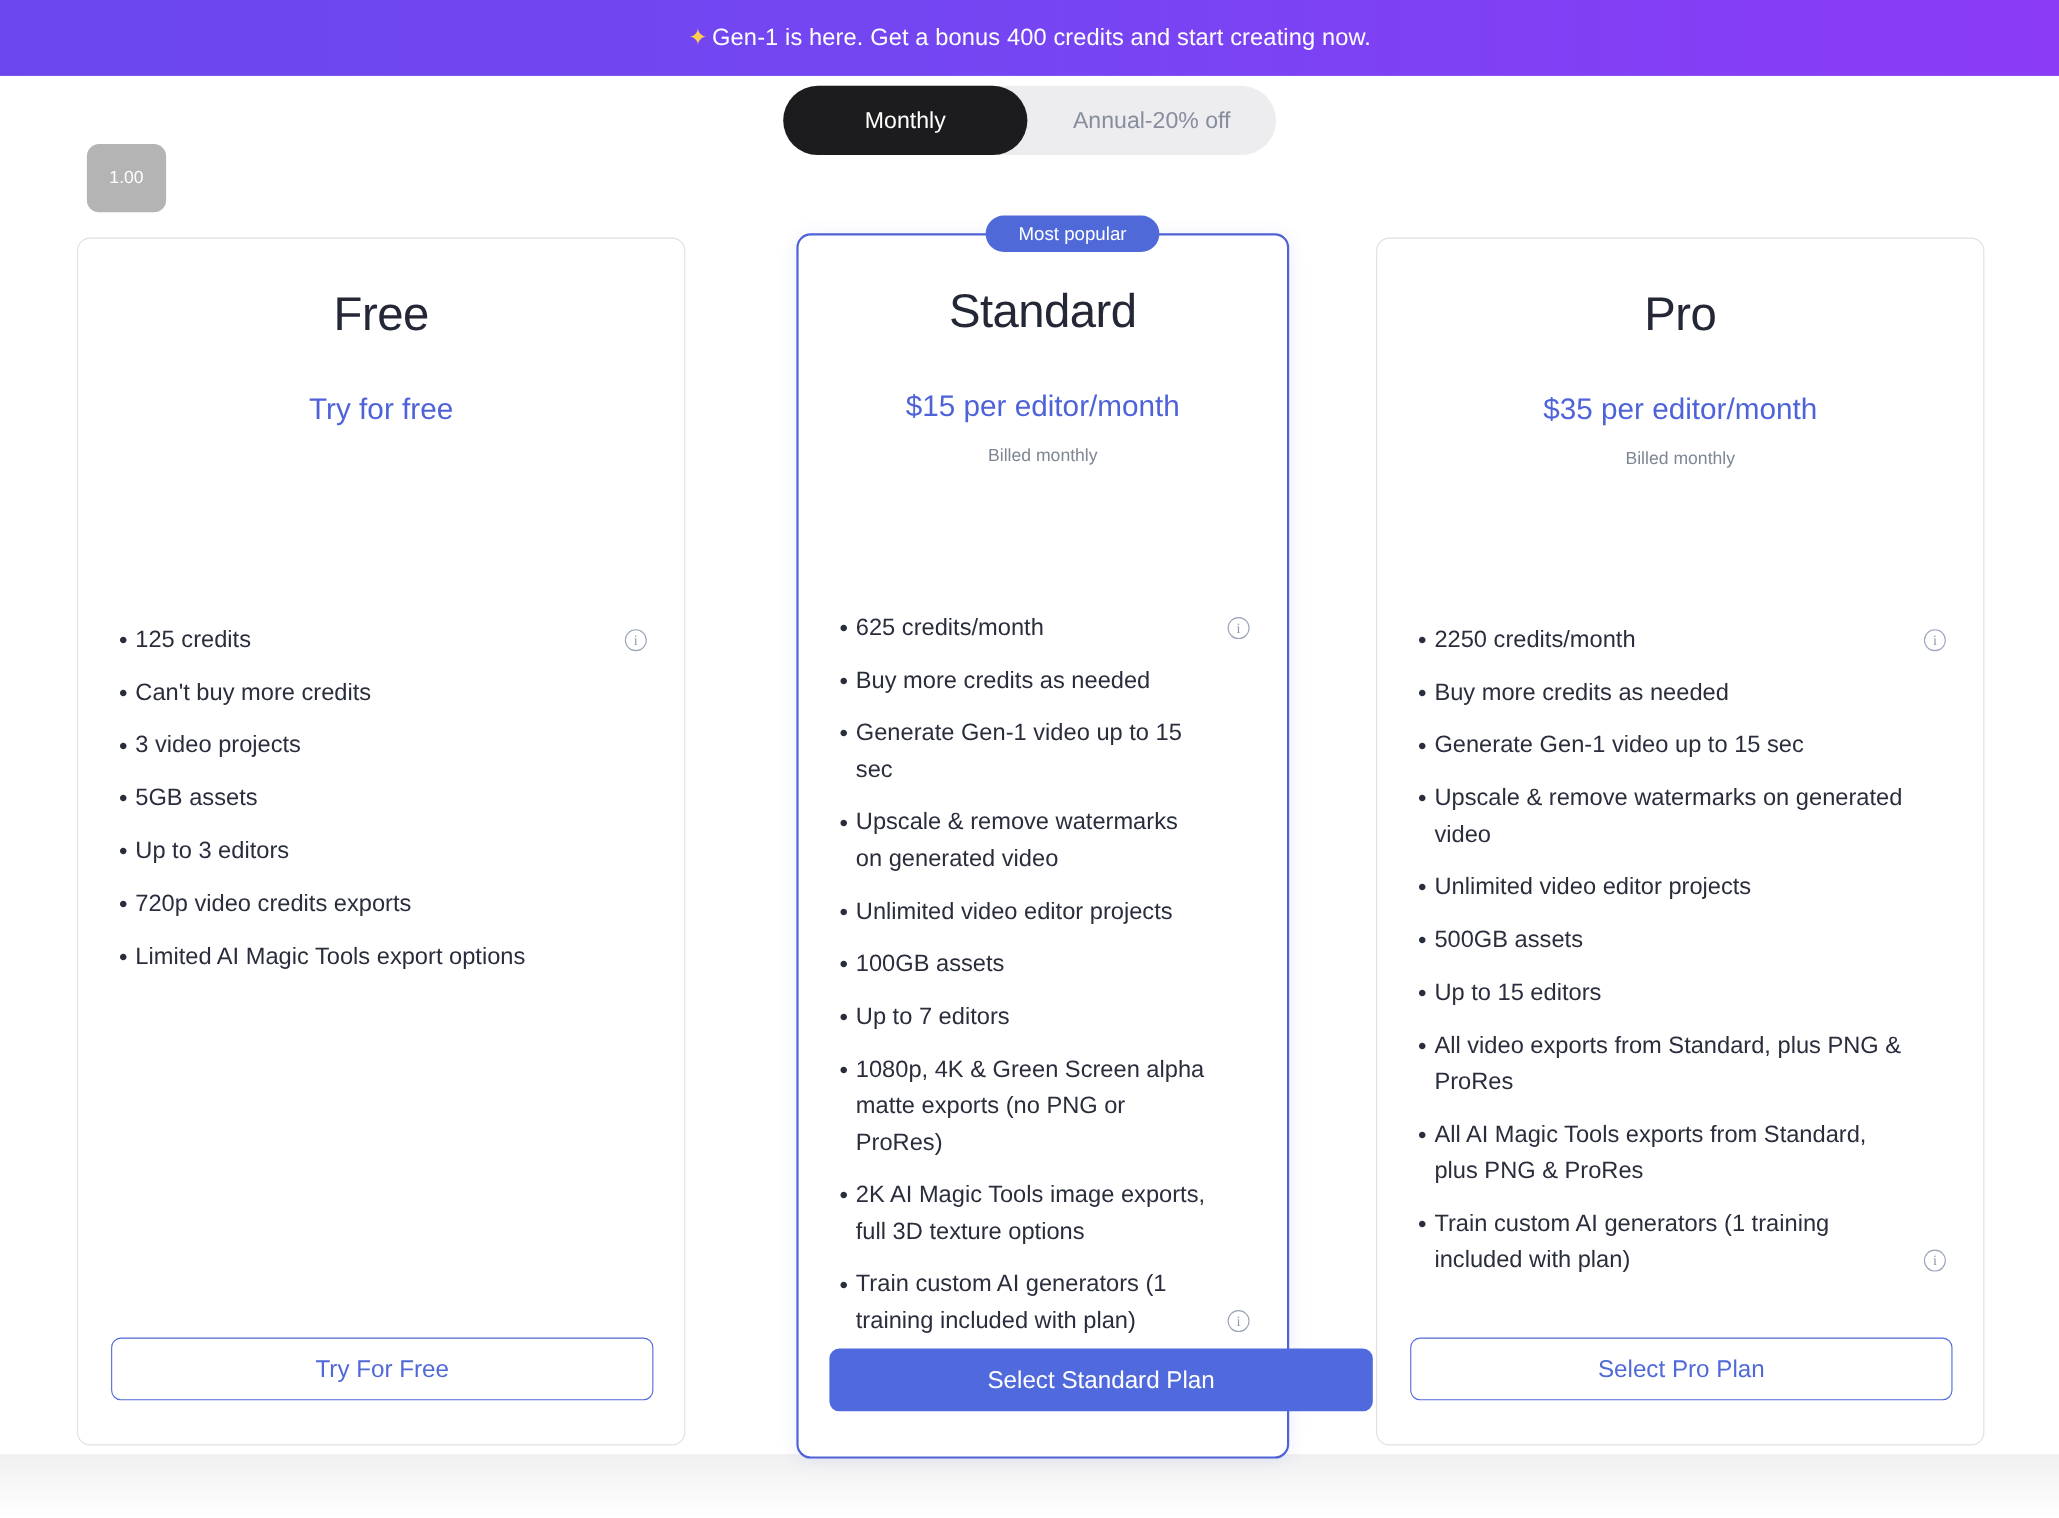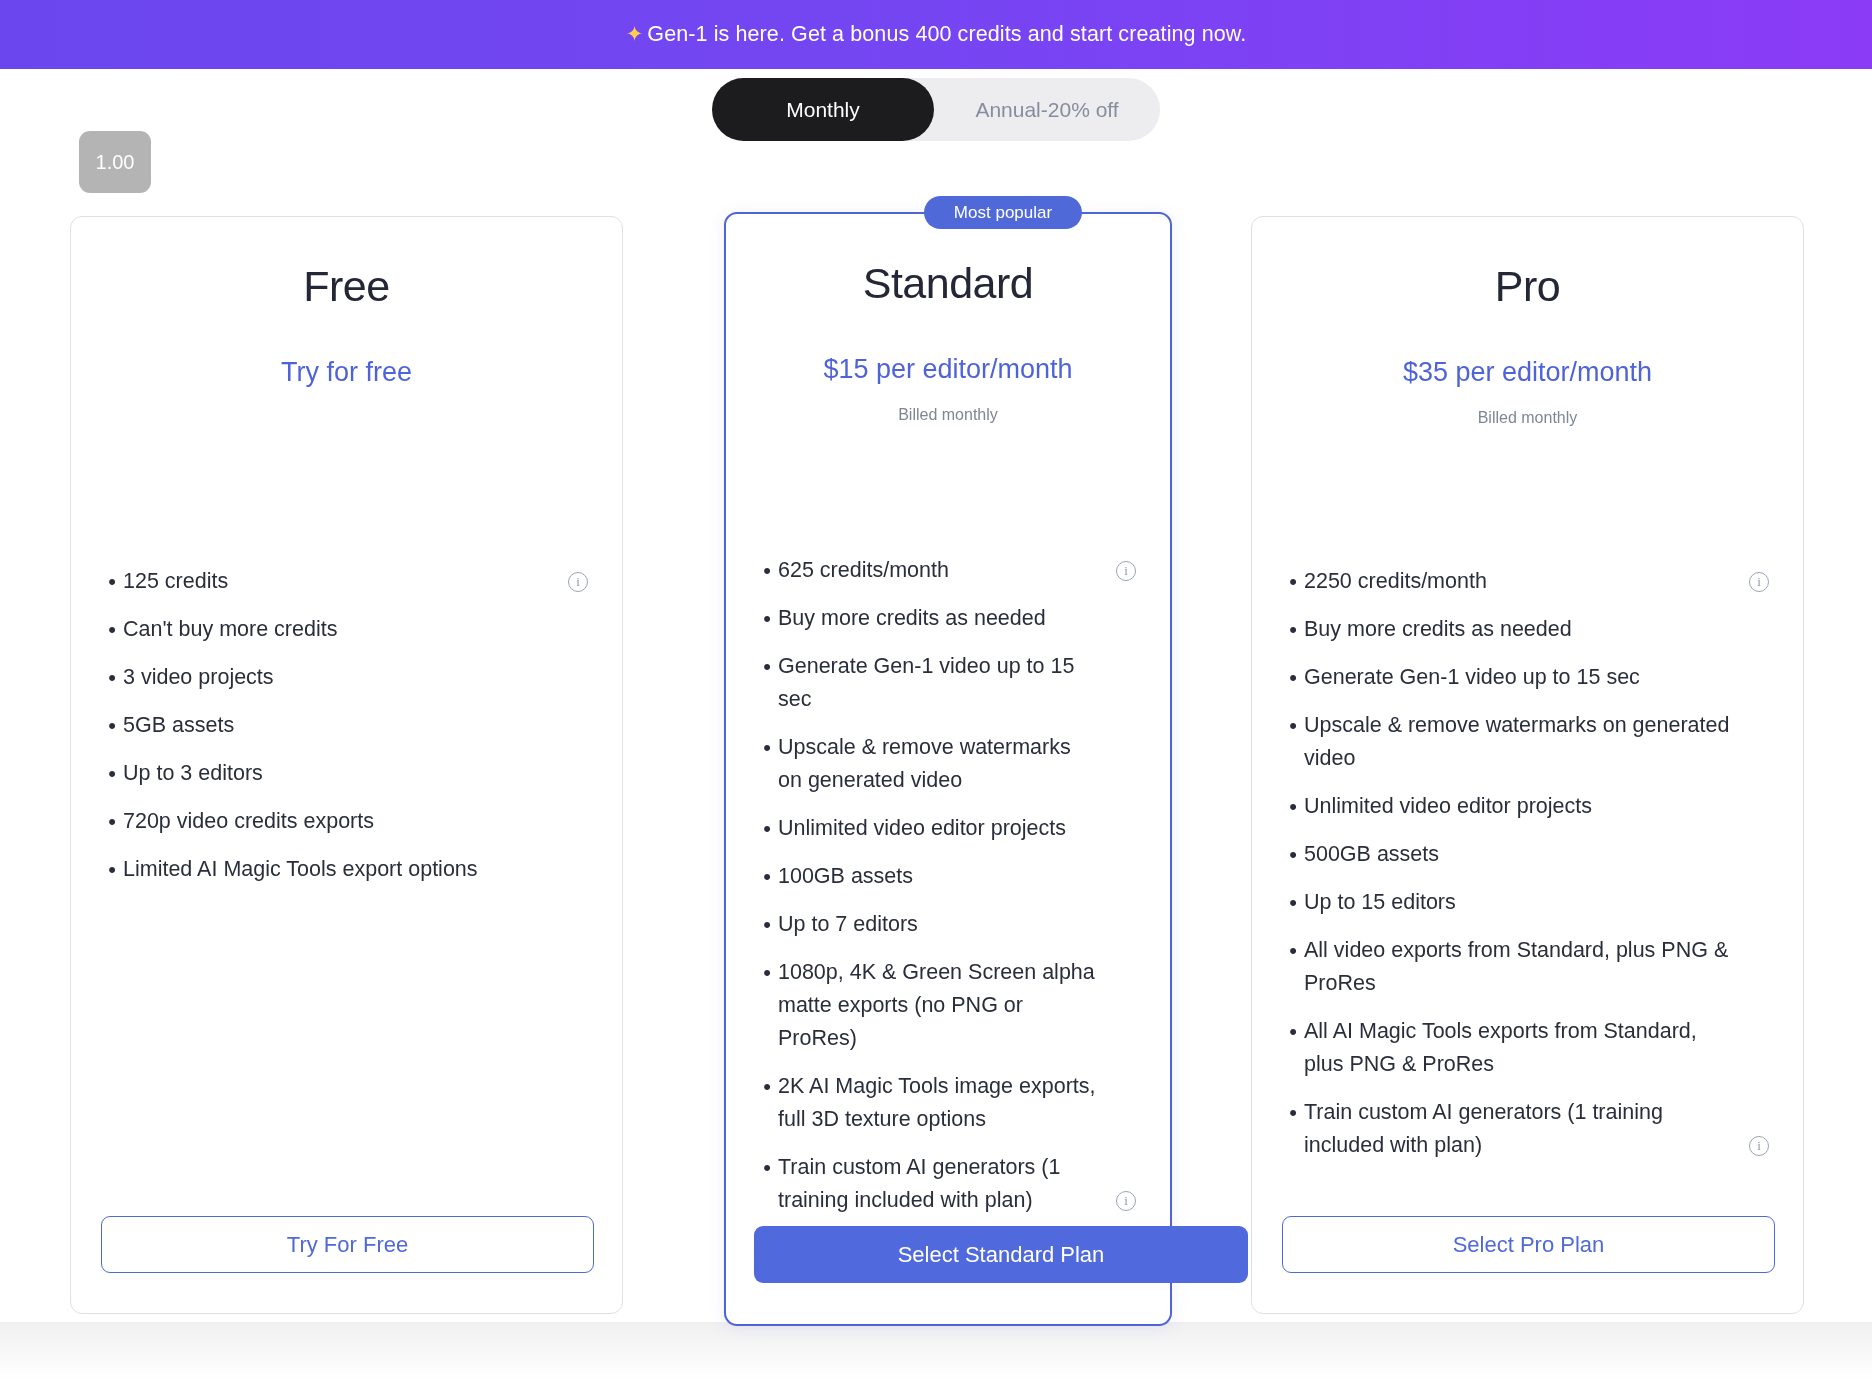--- a/index.html
+++ b/index.html
@@ -34,41 +34,41 @@
     font-size:21px; border-radius:34px; cursor:pointer; white-space:nowrap;
   }
   .toggle-opt.active { width:222px; background:#1c1c1e; color:#ffffff; }
   .toggle-opt.inactive { width:226px; color:#868e9e; }
 
   
   .zoom-chip {
     position:absolute; left:79px; top:131px;
     width:72px; height:62px; background:#b4b4b4; border-radius:11px;
     display:flex; align-items:center; justify-content:center;
-    color:#ffffff; font-size:20px;
+    color:#ffffff; font-size:16px;
   }
 
   
   .cards { position:absolute; left:70px; top:208px; width:1734px; height:1114px; }
 
   .card {
     position:absolute; top:8px; width:553px; height:1098px;
     background:#ffffff; border:1px solid #dfe0e3; border-radius:12px;
   }
   .card.free { left:0px; }
   .card.pro  { left:1181px; }
   .card.standard {
     left:654px; top:4px; width:448px; height:1114px;
     border:2.5px solid #4f63d7; border-radius:13px;
     box-shadow:0 2px 16px rgba(80,100,215,.10);
     z-index:3;
   }
 
   .popular-badge {
-    position:absolute; left:854px; top:-12px;
+    position:absolute; left:826px; top:-12px;
     width:158px; height:33px; background:#5069d8; border-radius:17px;
     display:flex; align-items:center; justify-content:center;
     color:#ffffff; font-size:17px; z-index:5;
   }
 
   .card-head { padding-top:45px; text-align:center; }
   .plan-title { font-size:43px; font-weight:normal; color:#232736; letter-spacing:-.5px; }
   .plan-price { margin-top:46px; font-size:27px; color:#4f63d9; }
   .plan-billing { margin-top:21px; font-size:16px; color:#7e8694; }
 

